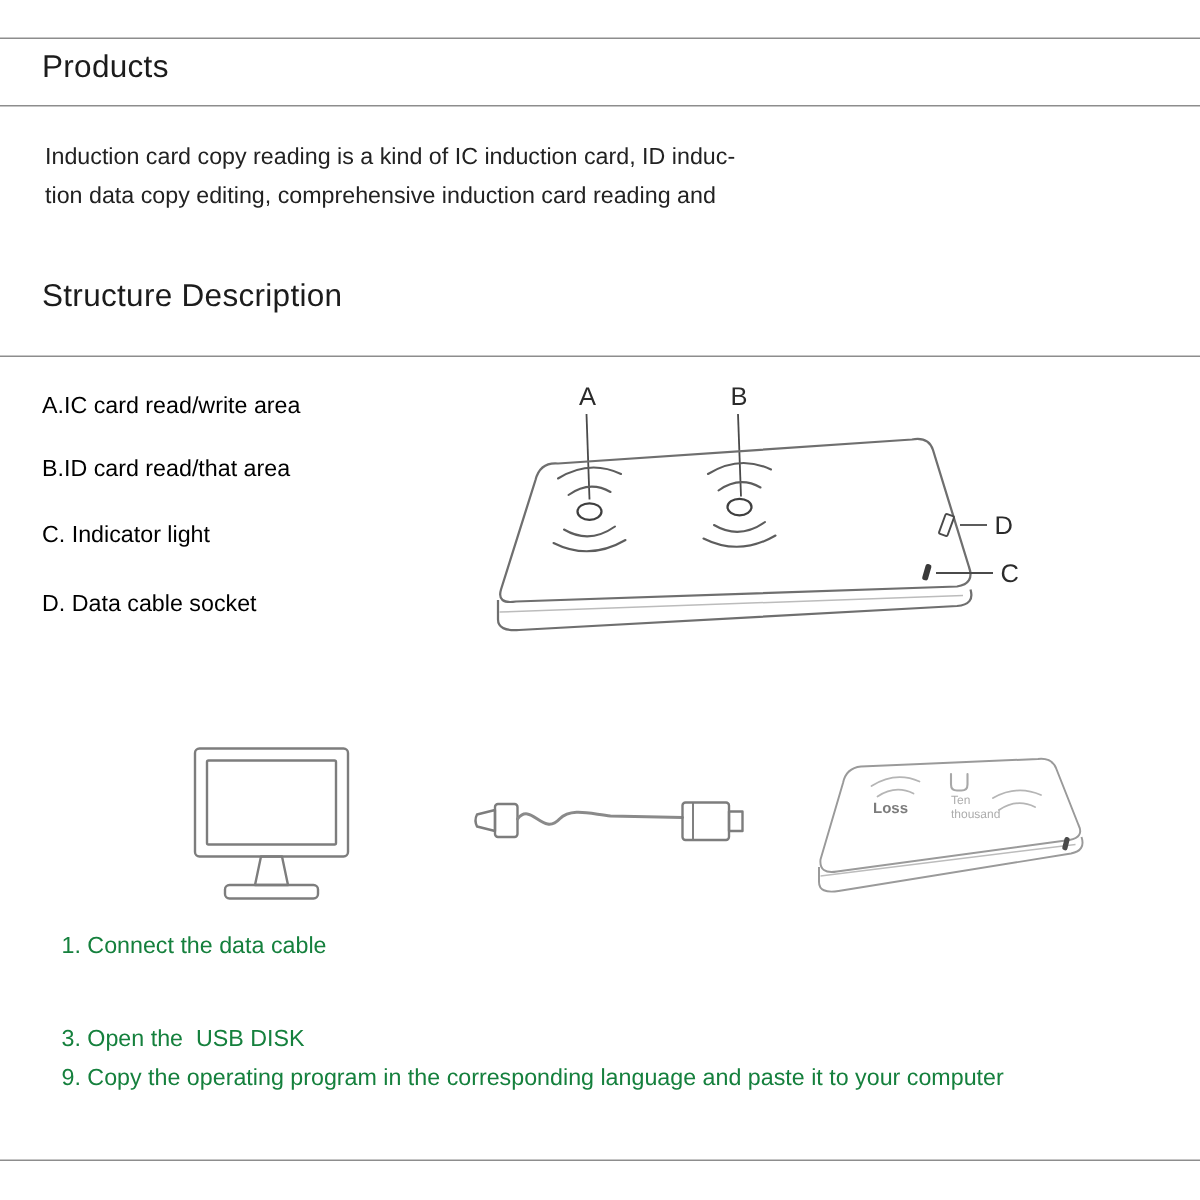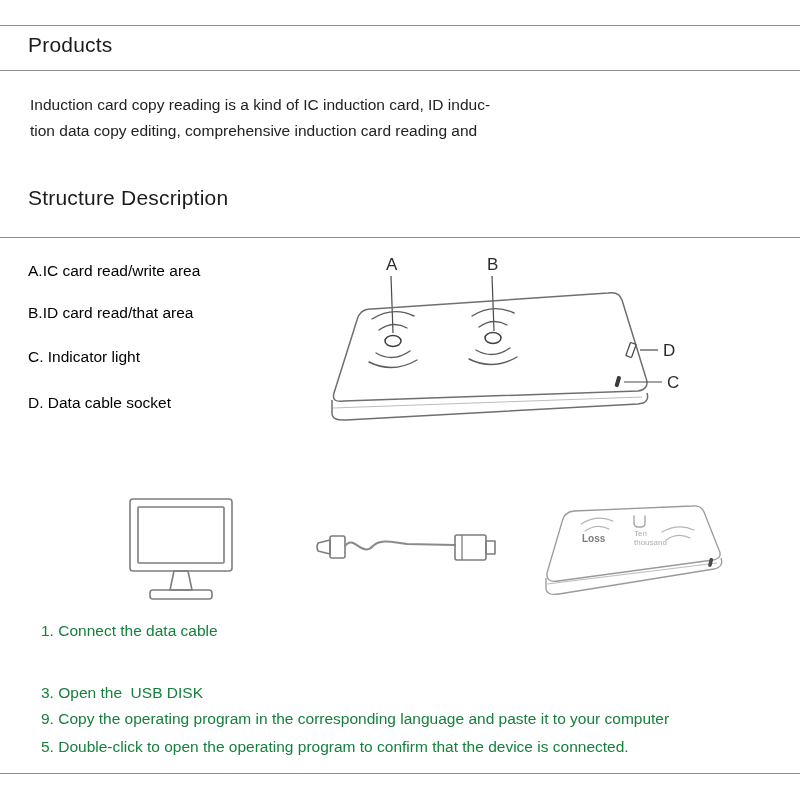--- a/index.html
+++ b/index.html
@@ -149,17 +149,16 @@
     <text class="tiny-text" x="97" y="36">Ten</text>
     <text class="tiny-text" x="97" y="45">thousand</text>
     <path class="wave-light" d="M 129,40 Q 141,32 153,38"></path>
     <path class="wave-light" d="M 125,32 Q 141,23 157,30"></path>
     <rect x="172" y="58" width="3.5" height="9" rx="1.5" transform="rotate(14 174 62)" fill="#4a4a4a"></rect>
   </svg>
 
   <div class="step" style="top:622px">1. Connect the data cable</div>
   <div class="step" style="top:684px">3. Open the  USB DISK</div>
   <div class="step" style="top:710px">9. Copy the operating program in the corresponding language and paste it to your computer</div>
-  <div class="step" style="top:738px">5. Double-click to open the operating program to confirm that the device is connected.</div>
 
   <div class="rule" style="top:773px"></div>
 
 </div>
 
 </body></html>

